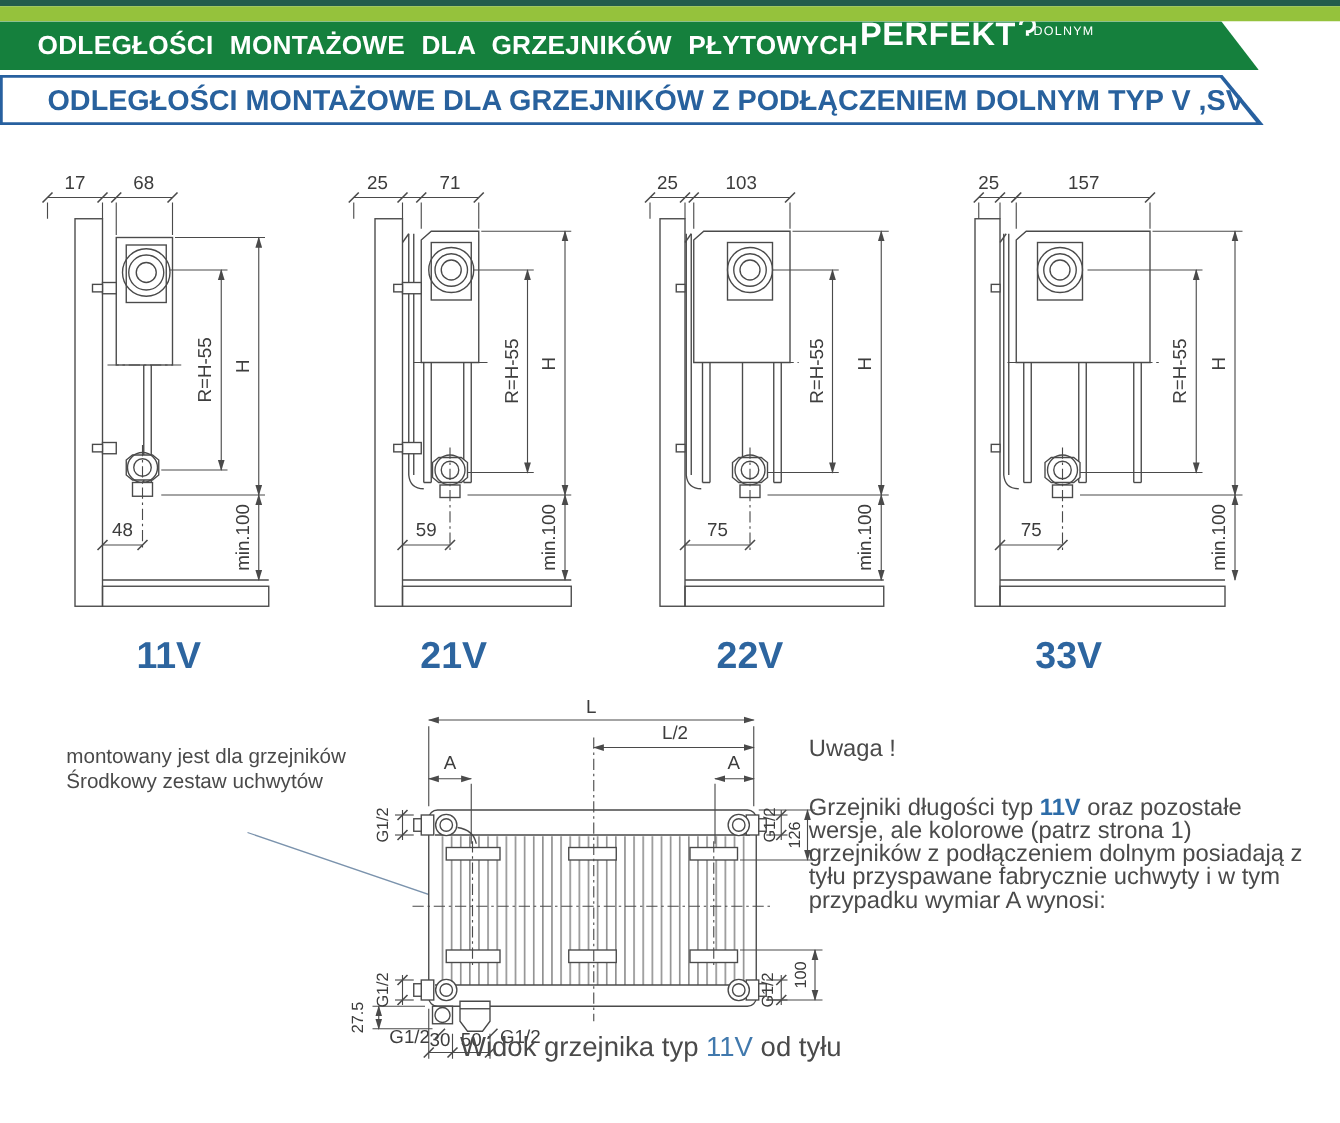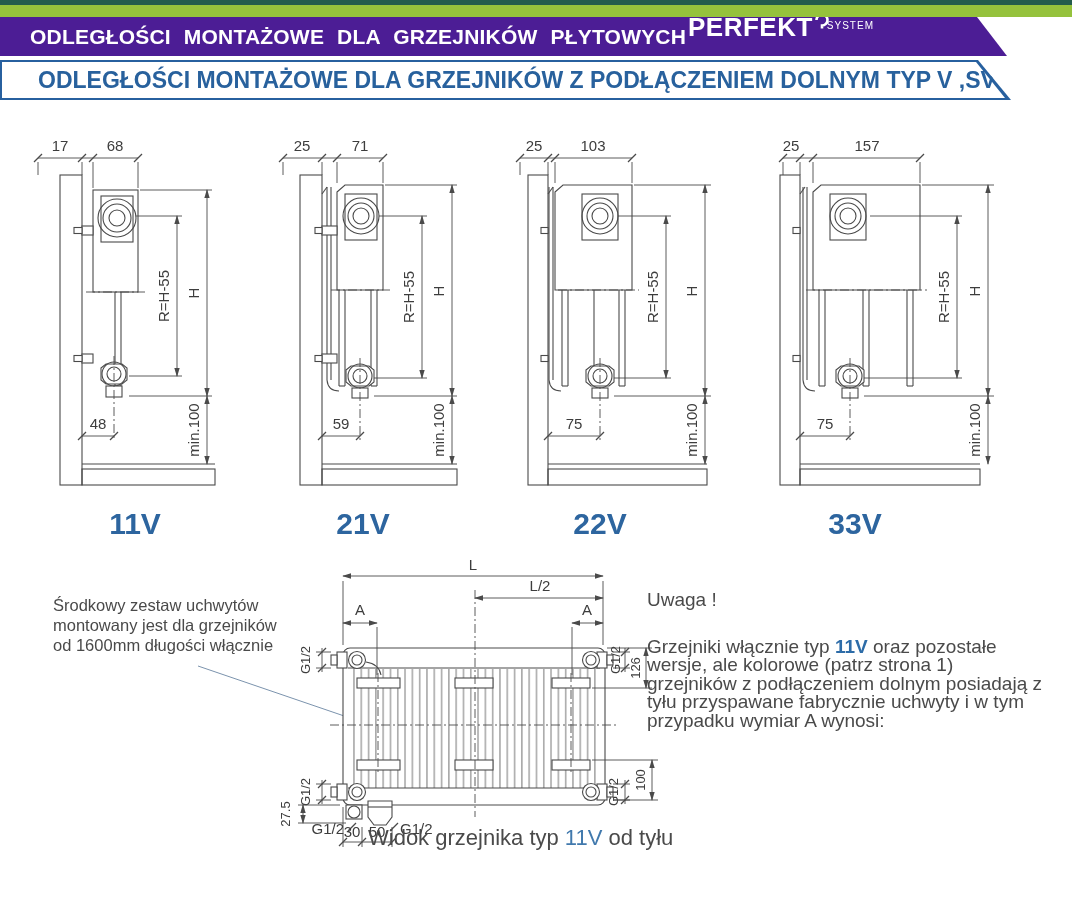--- a/index.html
+++ b/index.html
@@ -2,21 +2,21 @@
 <html><head>
 <meta charset="utf-8">
 <style>
   html,body{margin:0;padding:0;background:#fff;}
   body{font-family:"Liberation Sans",sans-serif;}
   #page{position:relative;width:1072px;height:898px;background:#fff;overflow:hidden;}
 
   
   .strip-dark{position:absolute;left:0;top:0;width:1072px;height:5px;background:#235c4c;}
   .strip-green{position:absolute;left:0;top:5px;width:1072px;height:12px;background:#95c23c;}
-  .banner1{position:absolute;left:0;top:17px;width:1072px;height:39px;background:#4c1d95;
+  .banner1{position:absolute;left:0;top:17px;width:1072px;height:39px;background:#15803d;
            clip-path:polygon(0 0,977px 0,1007px 100%,0 100%);}
   .banner1-title{position:absolute;left:30px;top:0;height:39px;line-height:39px;
            color:#fff;font-size:21px;font-weight:700;word-spacing:7px;letter-spacing:.2px;white-space:nowrap;}
   .logo{position:absolute;left:688px;top:0;height:21px;display:flex;align-items:center;color:#fff;}
   .logo-main{font-size:26px;font-weight:800;letter-spacing:.5px;}
   .logo-swoosh{display:inline-block;margin-left:1px;margin-bottom:10px;}
   .logo-sub{font-size:10px;font-weight:400;letter-spacing:1px;align-self:flex-end;margin:0 0 7px -2px;}
   .banner2-outer{position:absolute;left:0;top:60px;width:1072px;height:40px;background:#27609f;
            clip-path:polygon(0 0,978px 0,1011px 100%,0 100%);}
   .banner2-inner{position:absolute;left:0;top:0;width:1072px;height:40px;background:#fff;
@@ -75,21 +75,21 @@
   <div class="strip-green"></div>
   <div class="banner1">
     <div class="banner1-title">ODLEGŁOŚCI MONTAŻOWE DLA GRZEJNIKÓW PŁYTOWYCH</div>
     <div class="logo">
       <span class="logo-main">PERFEKT</span>
       <span class="logo-swoosh">
         <svg width="15" height="19" viewBox="0 0 15 19">
             <path d="M2.5,9 A5.5,5.5 0 1 1 8,14.5 L8,17.5" fill="none" stroke="#fff" stroke-width="2.6"></path>
           </svg>
       </span>
-      <span class="logo-sub">SYSTEM</span>
+      <span class="logo-sub">DOLNYM</span>
     </div>
   </div>
   <div class="banner2-outer">
     <div class="banner2-inner"></div>
     <div class="banner2-title">ODLEGŁOŚCI MONTAŻOWE DLA GRZEJNIKÓW Z PODŁĄCZENIEM DOLNYM TYP V ,SV ,SLV</div>
   </div>
 
   <svg class="dsvg" style="left:30px" viewBox="0 0 250 410">
     <g>
       <line class="dimln" x1="8" y1="28" x2="108" y2="28"></line>
@@ -467,28 +467,27 @@
         <line class="dimln" x1="343" y1="287" x2="392" y2="287"></line>
         <line class="tick" x1="339" y1="291" x2="347" y2="283"></line>
         <line class="tick" x1="358" y1="291" x2="366" y2="283"></line>
         <line class="tick" x1="388" y1="291" x2="396" y2="283"></line>
         <text class="dim-text" x="352" y="282" text-anchor="middle">30</text>
         <text class="dim-text" x="377" y="282" text-anchor="middle">50</text>
       </g>
     </svg>
 
     <div class="note" style="left:53px;top:40px;">
+      <div>montowany jest dla grzejników</div>
       <div>Środkowy zestaw uchwytów</div>
-      <div>montowany jest dla grzejników</div>
-      <div>od 1600mm długości włącznie</div>
     </div>
 
     <div class="note-right">
       <p class="uwaga">Uwaga !</p>
-      <p class="pnorm"><span>Grzejniki włącznie typ </span><span class="bl">11V</span><span> oraz pozostałe wersje, ale kolorowe (patrz strona 1) grzejników z podłączeniem dolnym posiadają z tyłu przyspawane fabrycznie uchwyty i w tym przypadku wymiar A wynosi:</span></p>
+      <p class="pnorm"><span>Grzejniki długości typ </span><span class="bl">11V</span><span> oraz pozostałe wersje, ale kolorowe (patrz strona 1) grzejników z podłączeniem dolnym posiadają z tyłu przyspawane fabrycznie uchwyty i w tym przypadku wymiar A wynosi:</span></p>
     </div>
 
     <div class="caption">
       <span>Widok grzejnika typ </span><span class="cap-type">11V</span><span> od tyłu</span>
     </div>
   </div>
 
 </div>
 
 </body></html>

